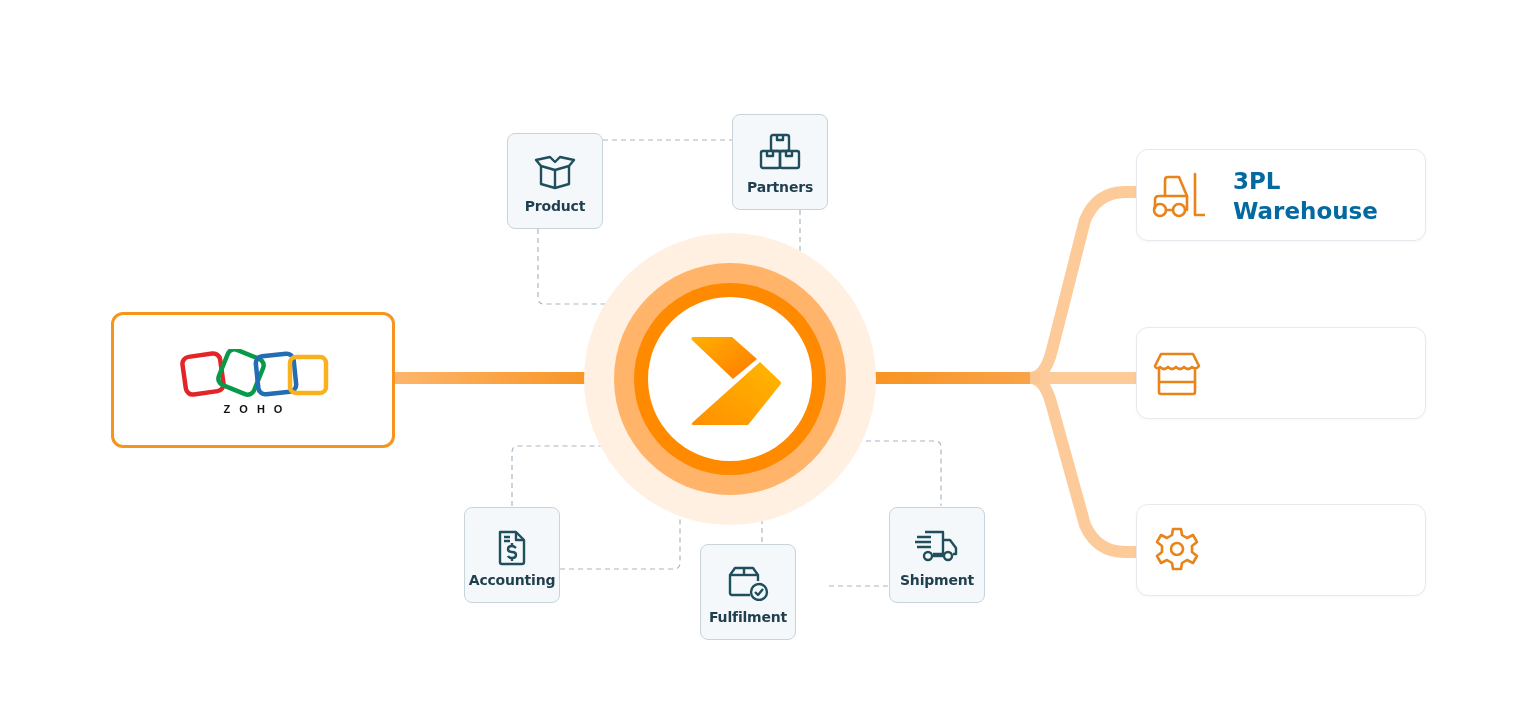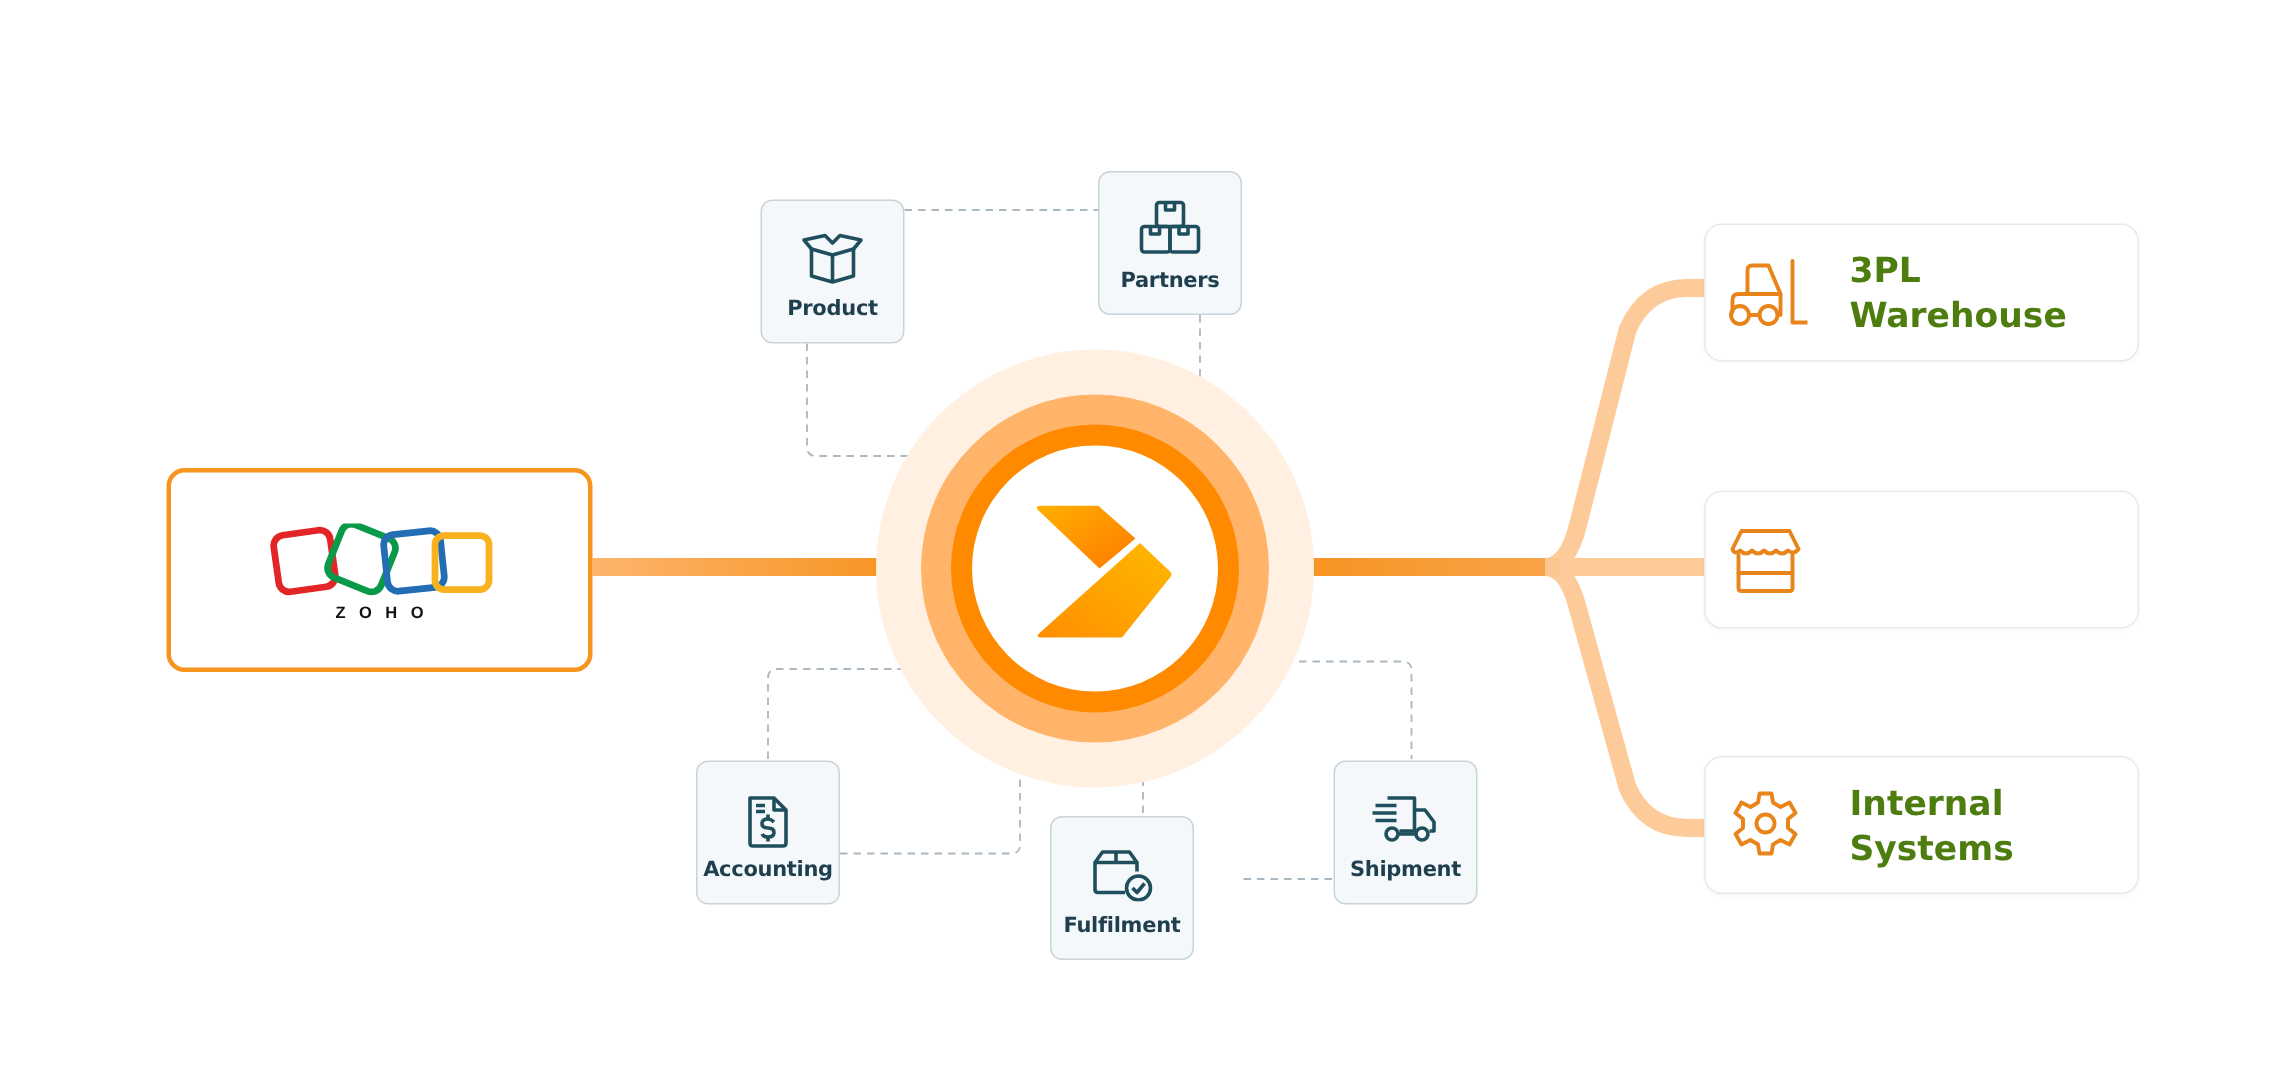--- a/index.html
+++ b/index.html
@@ -8,21 +8,21 @@
   svg.lines{position:absolute;left:0;top:0;}
   .zoho-card{left:111px;top:312px;width:284px;height:136px;border:3px solid #f7941d;border-radius:12px;background:#fff;box-sizing:border-box;
     border-image:none;}
   .zoho-card::after{content:"";}
   .zoho-word{position:absolute;left:0;right:0;top:88px;text-align:center;font-family:"Liberation Sans",sans-serif;font-weight:700;font-size:11px;letter-spacing:9px;color:#111;padding-left:9px;}
   .mod{width:96px;height:96px;background:#f5f8fa;border:1px solid #c9d3da;border-radius:8px;box-sizing:border-box;text-align:center;}
   .mod .ic{position:absolute;left:0;right:0;top:20px;height:36px;display:flex;justify-content:center;}
   .mod .lbl{position:absolute;left:0;right:0;top:64px;font-size:14px;font-weight:600;color:#1f3f4f;font-family:"DejaVu Sans",sans-serif;letter-spacing:-0.2px;}
   .dest{left:1136px;width:290px;height:92px;background:#fff;border:1px solid #e6eaee;border-radius:12px;box-sizing:border-box;box-shadow:0 1px 3px rgba(0,0,0,0.04);}
   .dest .ic{position:absolute;left:12px;top:20px;width:56px;height:52px;}
-  .dest .t{position:absolute;left:96px;top:16px;font-size:23px;font-weight:600;color:#4d7c0f;line-height:30px;font-family:"DejaVu Sans",sans-serif;}
+  .dest .t{position:absolute;left:96px;top:16px;font-size:23px;font-weight:600;color:#0369a1;line-height:30px;font-family:"DejaVu Sans",sans-serif;}
 </style>
 </head>
 <body>
 
 <svg class="lines" width="1525" height="728">
   <defs>
     <linearGradient id="lgL" x1="0" x2="1">
       <stop offset="0" stop-color="#fdb56c"></stop>
         <stop offset="1" stop-color="#f7901a"></stop>
     </linearGradient>
@@ -165,17 +165,13 @@
     <path d="M12 6 H44 L50 18 Q47 22 43 19 Q39 23 35 19 Q31 23 27 19 Q23 23 19 19 Q15 23 11 19 Q7 22 6 18 Z"></path>
     <path d="M10 22 V44 Q10 46 12 46 H44 Q46 46 46 44 V22"></path>
       <path d="M10 34 H46"></path>
     </svg>
 </div>
 <div class="abs dest" style="top:504px;">
   <svg class="ic" viewBox="0 0 56 52" fill="none" stroke="#e8841a" stroke-width="2.6" stroke-linejoin="round">
     <path d="M24 4 H32 L33 10 L38 13 L44 10 L48 17 L43 21 V27 L48 31 L44 38 L38 35 L33 38 L32 44 H24 L23 38 L18 35 L12 38 L8 31 L13 27 V21 L8 17 L12 10 L18 13 L23 10 Z"></path>
     <circle cx="28" cy="24" r="6"></circle>
     </svg>
-  <div class="t">
-    <div>Internal</div>
-    <div>Systems</div>
-  </div>
 </div>
 
 </body></html>

